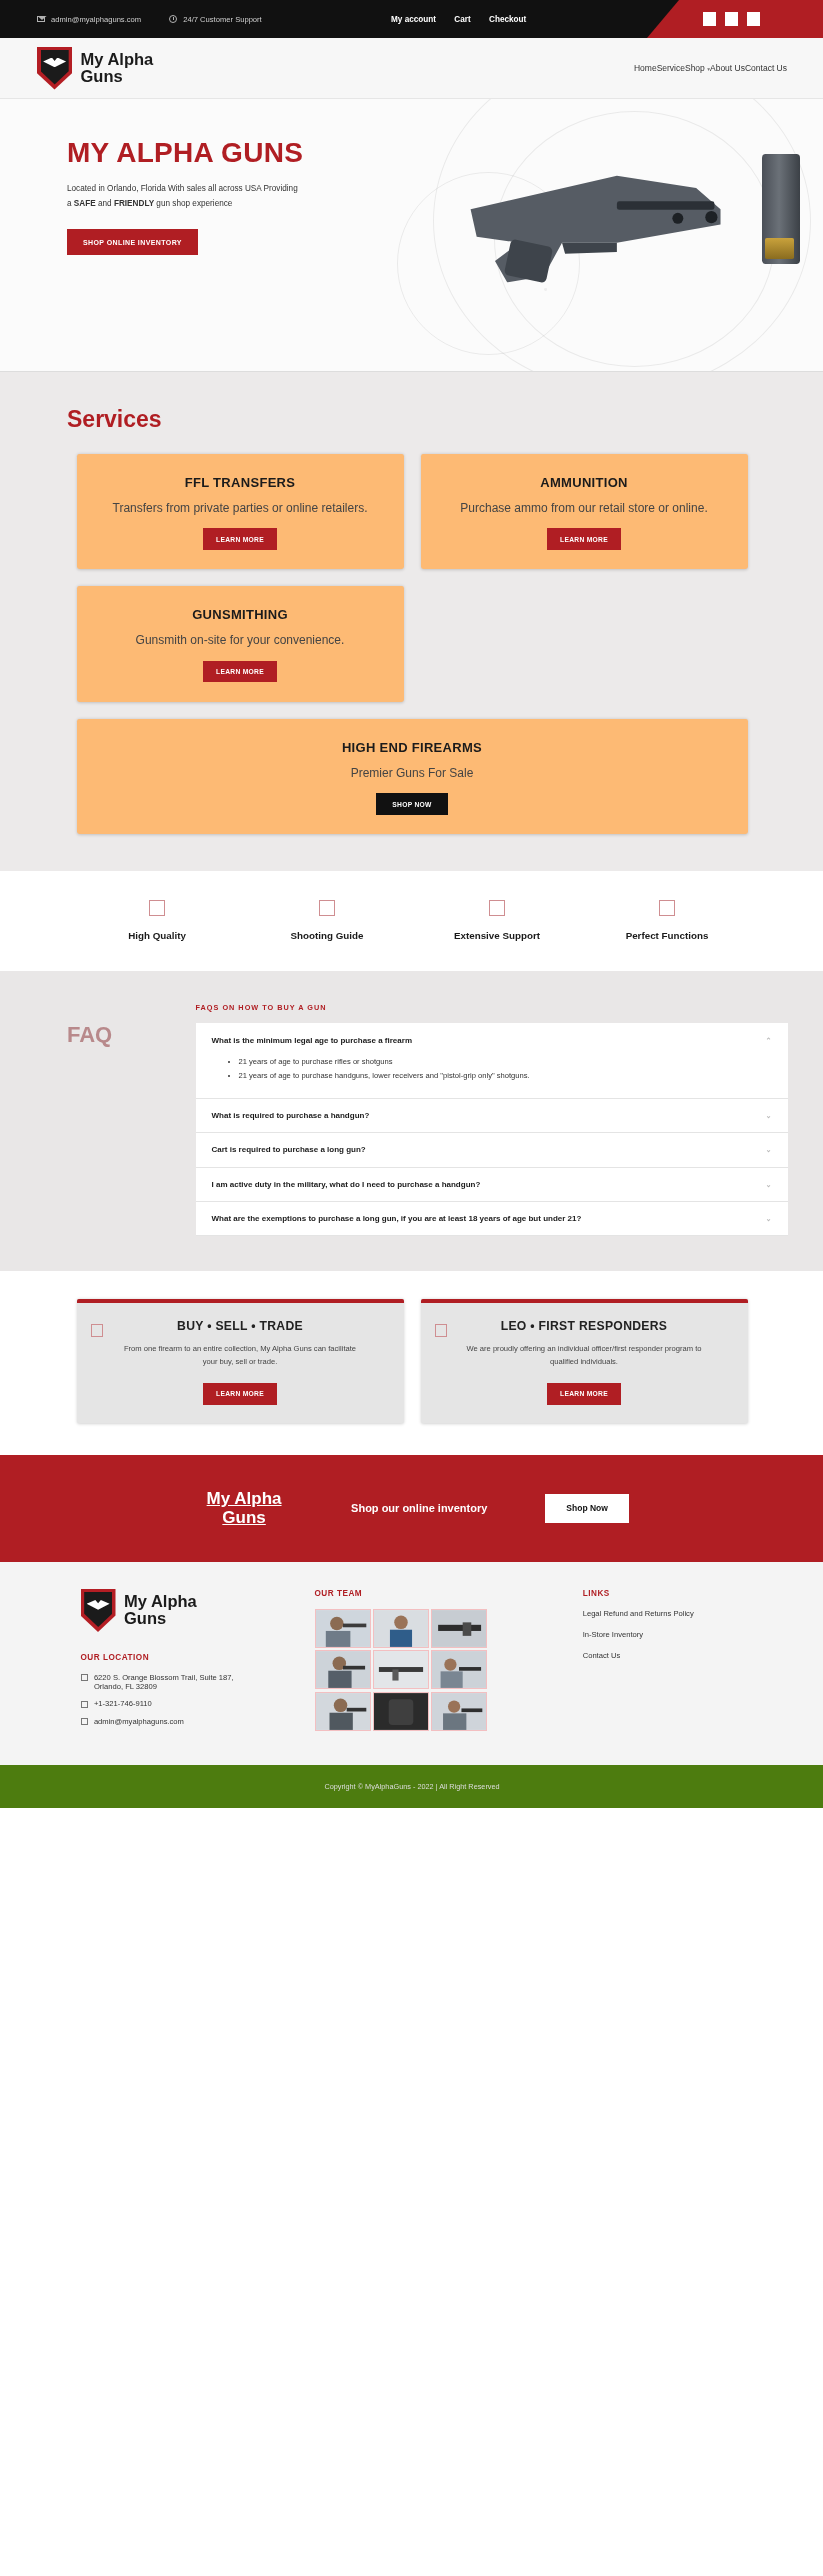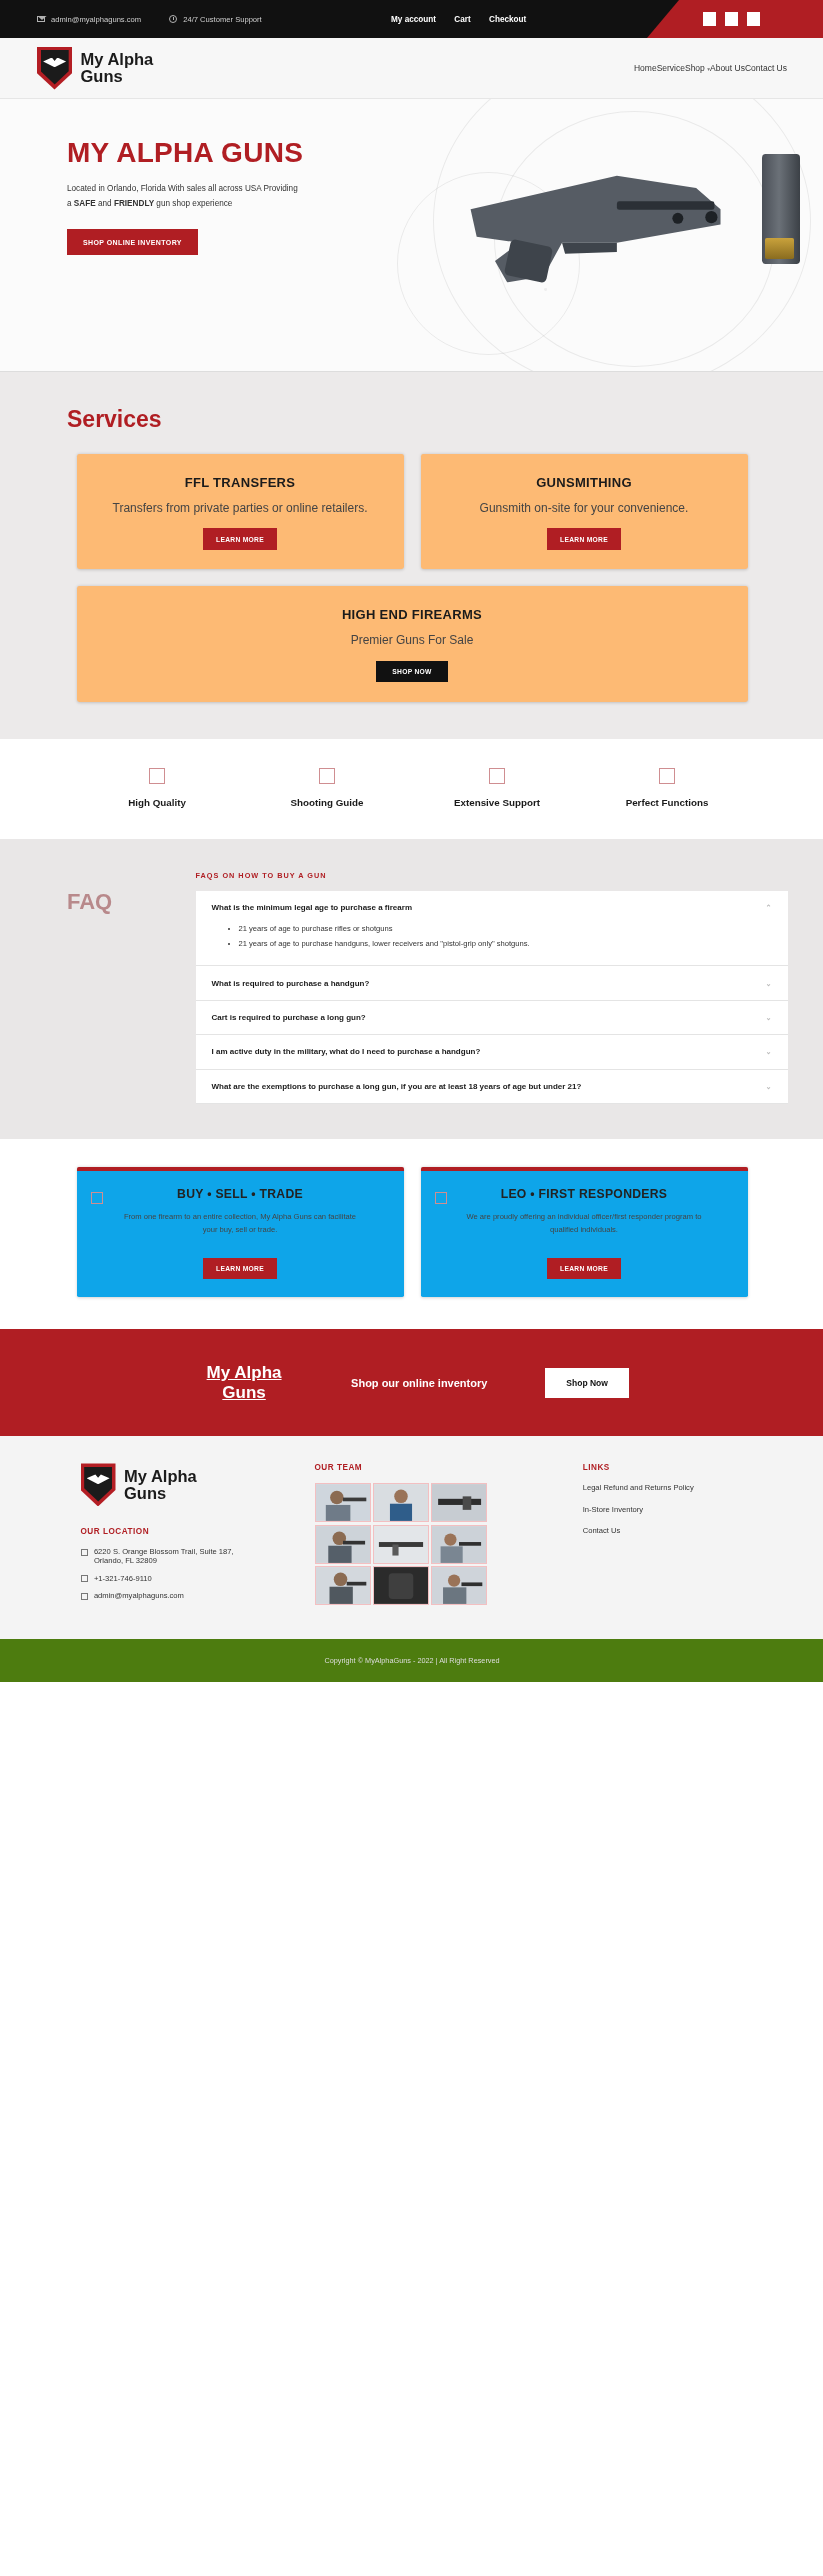--- a/index.html
+++ b/index.html
@@ -159,26 +159,26 @@
     display:flex; align-items:center; justify-content:space-between;
     padding: 12.2px 16px; font-size: 8px; font-weight:bold; color:#1b1b1b; cursor:pointer;
   }
   .acc-head .chev { color:#bbb; font-size: 7.3px; }
   .acc-body { padding: 0 16px 12.2px 32px; }
   .acc-body li { font-size: 7.6px; color:#333; margin-bottom: 5.5px; list-style: disc; }
 
   
   .promos { background:#fff; padding: 28px 0 32px; display:flex; justify-content:center; gap: 17px; }
   .promo {
-    width: 327px; background:#0ea5e9; border-radius: 1.8px; box-shadow: 0 0.6px 3.1px rgba(0,0,0,.18);
+    width: 327px; background:#e5e5e5; border-radius: 1.8px; box-shadow: 0 0.6px 3.1px rgba(0,0,0,.18);
     border-top: 4.3px solid #b01e23; padding: 16px 13.4px 18.3px; text-align:center; position:relative;
   }
   .promo-ico { position:absolute; left: 14.6px; top: 21px; width: 12.2px; height: 12.2px; border:1.2px solid #cf8e91; }
   .promo h3 { font-size: 12.2px; font-weight:bold; letter-spacing:0.3px; margin-bottom: 9.8px; }
-  .promo p { font-size: 7.6px; color:#444; line-height:1.7; width: 238px; margin: 0 auto 21px; }
+  .promo p { font-size: 7.6px; color:#444; line-height:1.7; width: 238px; margin: 0 auto 14px; }
 
   
   .cta {
     background:#b01e23; height: 107px; display:flex; align-items:center; justify-content:center; gap: 58px;
   }
   .cta-brand { color:#fff; font-size: 17px; font-weight:bold; text-decoration: underline; line-height:1.15; width: 98px; text-align:center;}
   .cta-text { color:#fff; font-size: 11px; font-weight:bold; }
   .cta-btn { background:#fff; color:#111; border:none; font-size: 8.5px; font-weight:bold; padding: 9.8px 21px; cursor:pointer; }
 
   
@@ -276,20 +276,25 @@
 
 <div class="services">
   <h2>Services</h2>
   <div class="cards">
     <div class="card">
       <h3>FFL TRANSFERS</h3>
       <p>Transfers from private parties or online retailers.</p>
       <button class="card-btn">LEARN MORE</button>
     </div>
     <div class="card">
+      <h3>AMMUNITION</h3>
+      <p>Purchase ammo from our retail store or online.</p>
+      <button class="card-btn">LEARN MORE</button>
+    </div>
+    <div class="card">
       <h3>GUNSMITHING</h3>
       <p>Gunsmith on-site for your convenience.</p>
       <button class="card-btn">LEARN MORE</button>
     </div>
     <div class="card wide">
       <h3>HIGH END FIREARMS</h3>
       <p>Premier Guns For Sale</p>
       <button class="card-btn dark">SHOP NOW</button>
     </div>
   </div>

